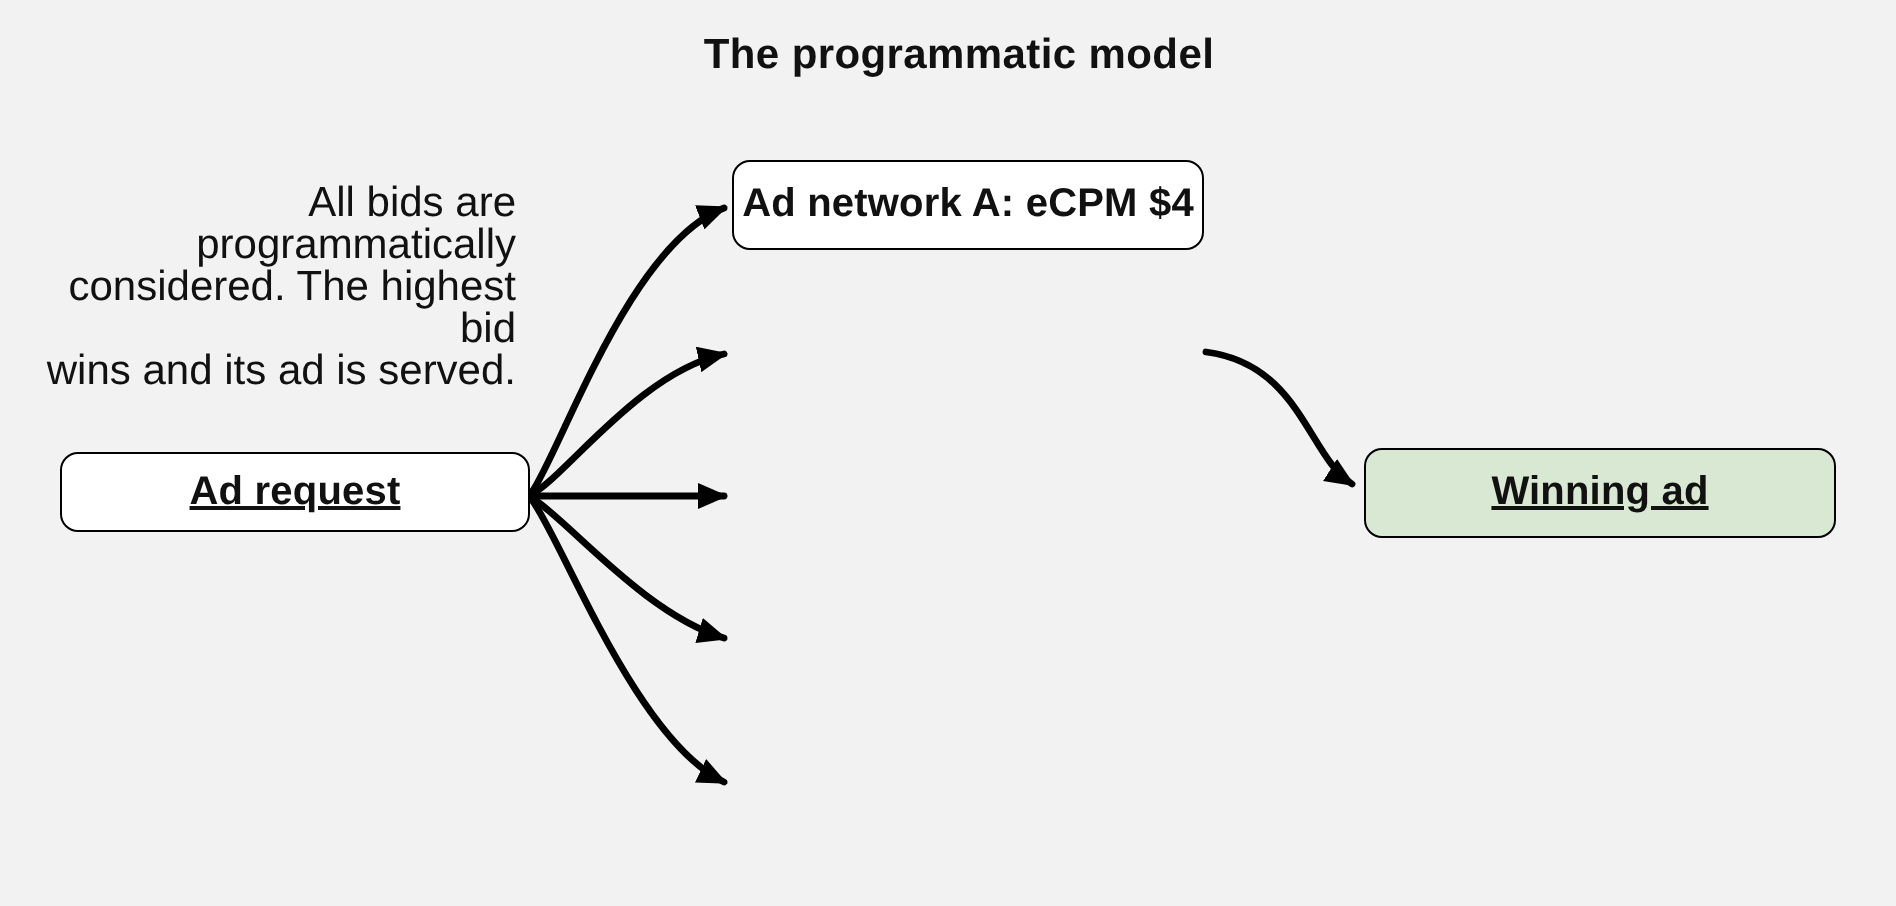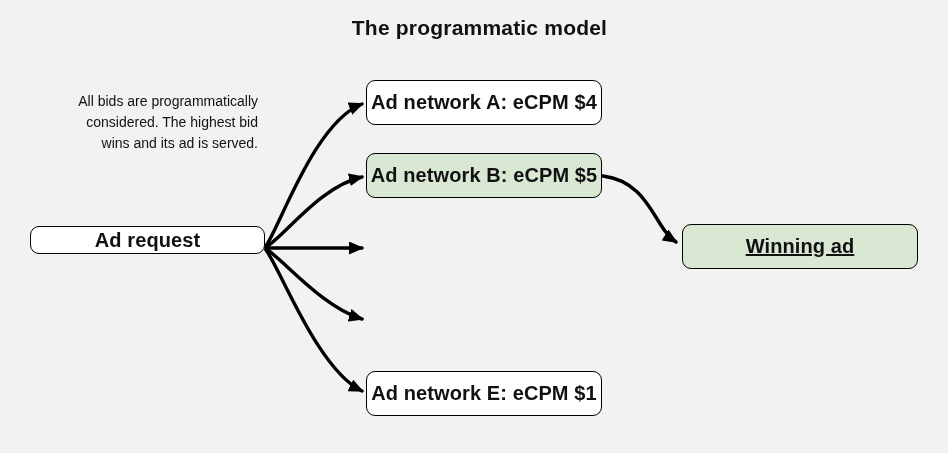--- a/index.html
+++ b/index.html
@@ -21,39 +21,39 @@
     font-weight: 700;
     letter-spacing: 0.2px;
     padding-left: 11px;
   }
   .description {
     position: absolute;
     left: 12px;
     top: 91px;
     width: 246px;
     text-align: right;
-    font-size: 14px;
+    font-size: 21px;
     line-height: 21px;
     white-space: pre-line;
   }
   .node {
     position: absolute;
     box-sizing: border-box;
     background: var(--box_bg, #ffffff);
     border: 1.6px solid var(--border, #000000);
     border-radius: 9px;
     display: flex;
     align-items: center;
     justify-content: center;
     font-size: 20px;
     font-weight: 700;
     letter-spacing: 0.1px;
   }
   .node.highlight { background: var(--highlight, #d9e8d3); }
-  .node-request { left: 30px;  top: 226px; width: 235px; height: 28px; }
+  .node-request { left: 30px;  top: 226px; width: 235px; height: 40px; text-decoration: underline; }
   .node-net     { left: 366px; width: 236px; height: 45px; }
   .net-0 { top: 80px; }
   .net-1 { top: 153px; }
   .net-2 { top: 226px; }
   .net-3 { top: 298px; }
   .net-4 { top: 371px; }
   .node-winning { left: 682px; top: 224px; width: 236px; height: 45px; text-decoration: underline; }
   .arrows {
     position: absolute;
     left: 0; top: 0;
@@ -91,24 +91,18 @@
     <path d="M 603 176 C 650 182, 654 228, 676 242" marker-end="url(#arrowhead)"></path>
   </svg>
 
   <div class="node node-request">
     <span>Ad request</span>
   </div>
 
   <div class="node node-net net-0">
     <span>Ad network A: eCPM $4</span>
   </div>
-  <div class="node node-net net-1 highlight">
-    <span>Ad network B: eCPM $5</span>
-  </div>
-  <div class="node node-net net-4">
-    <span>Ad network E: eCPM $1</span>
-  </div>
 
   <div class="node node-winning highlight">
     <span>Winning ad</span>
   </div>
 
 </div>
 
 </body></html>

